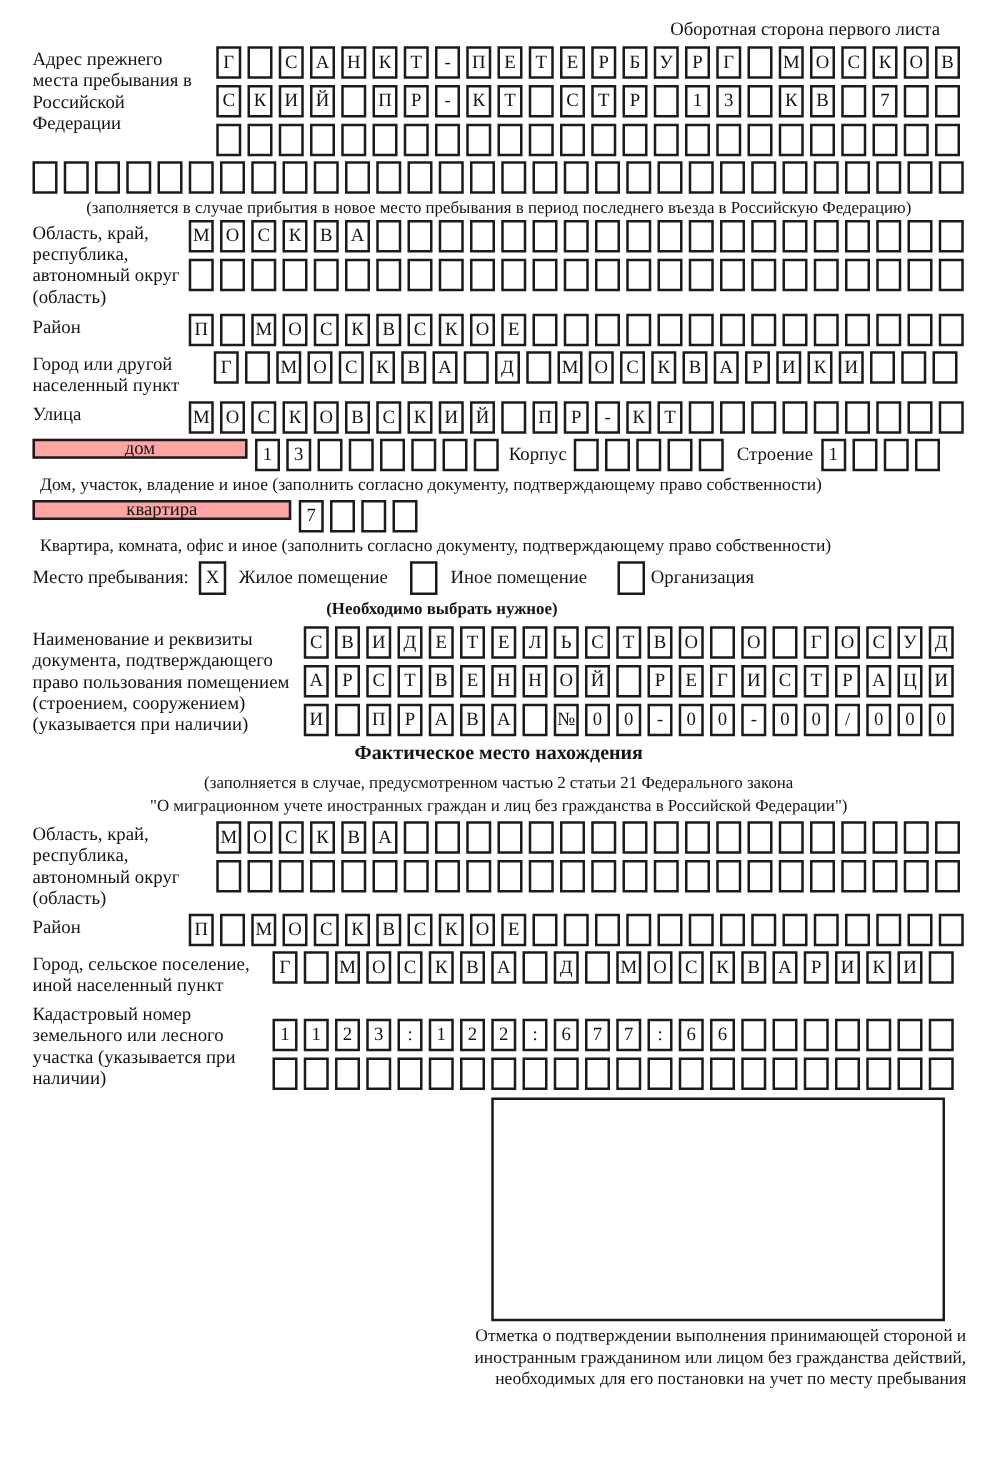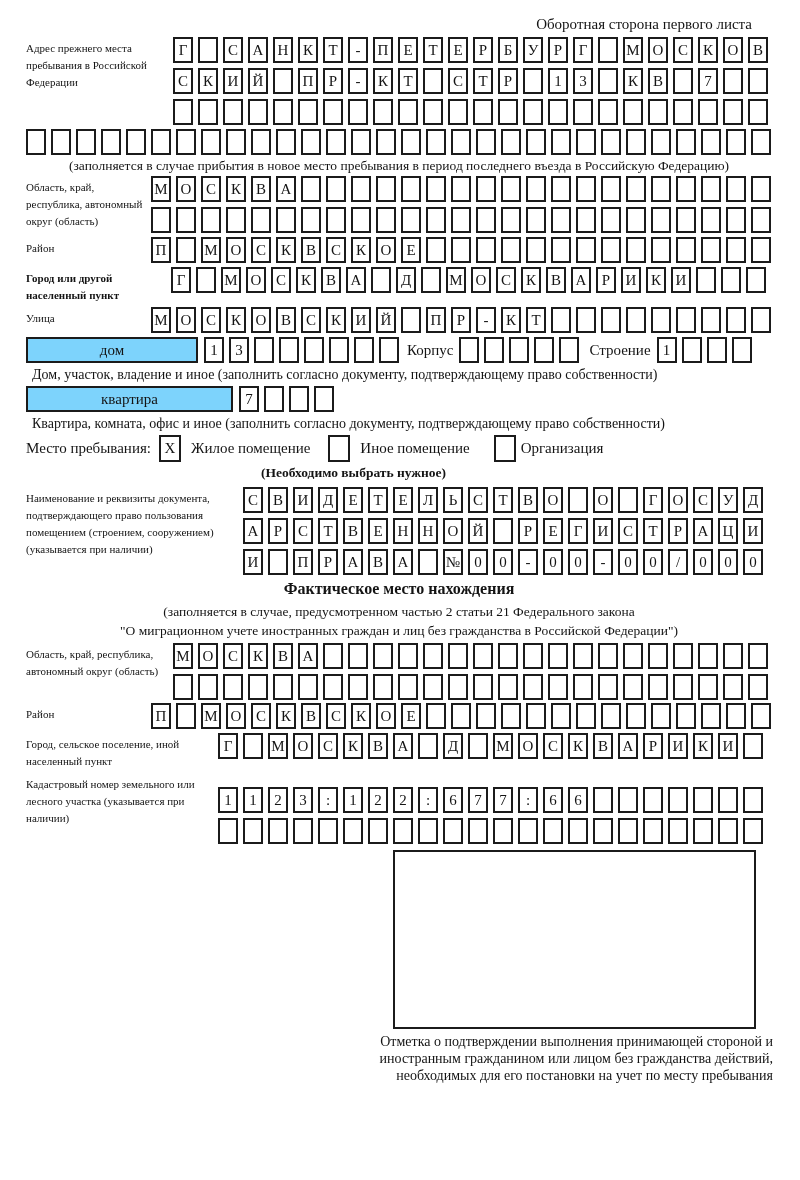--- a/index.html
+++ b/index.html
@@ -4,36 +4,36 @@
 <title>Form</title>
 <style>
   * { margin:0; padding:0; box-sizing:border-box; }
   html,body { background:#fff; }
   body { font-family:"Liberation Serif", serif; color:#141414; }
   .page { width:800px; height:1180px; padding:16px 28px 0 26px; overflow:hidden; background:#fff; position:relative; }
 
   .hdr { text-align:right; font-size:15px; padding-right:20px; margin-bottom:4px; }
 
   .frow { display:flex; align-items:flex-start; }
-  .flabel { font-size:11px; line-height:17px; flex:0 0 auto; padding-top:3px; padding-right:4px; }
-  .w147 { width:147px; } .w125 { width:125px; } .w145 { width:145px;font-weight:bold; }
+  .flabel { font-size:15px; line-height:17px; flex:0 0 auto; padding-top:3px; padding-right:4px; }
+  .w147 { width:147px; } .w125 { width:125px; } .w145 { width:145px; }
   .w192 { width:192px; } .w217 { width:217px; }
 
   .cellcol { display:flex; flex-direction:column; gap:5px; }
   .cells { display:flex; gap:5px; }
   .cell { flex:0 0 20px; width:20px; height:26px; border:2px solid #1b1b1b;
           display:flex; align-items:center; justify-content:center;
           font-size:15px; line-height:1; background:#fff; }
 
   .note { font-size:13.5px; line-height:17px; }
   .center { text-align:center; }
   .sec-title { text-align:center; font-weight:bold; font-size:16px; line-height:20px; }
 
-  .bigbox { height:26px; border:2px solid #1b1b1b; display:flex; align-items:center;
-            justify-content:center; font-size:15px; background:#7dd3fc; }
+  .bigbox { height:16px; border:2px solid #1b1b1b; display:flex; align-items:center;
+            justify-content:center; font-size:15px; background:#fca5a5; }
   .dombox { width:172px; }
   .aptbox { width:207px; }
   .inline-label { font-size:15px; line-height:26px; white-space:nowrap; }
 
   .checkbox { width:22px; height:27px; border:2px solid #1b1b1b; display:flex;
               align-items:center; justify-content:center; font-size:15px; }
   .stay-label { font-size:15px; line-height:27px; }
   .stay-opt { font-size:15px; line-height:27px; }
 
   .stamp-box { width:363px; height:179px; border:2px solid #1b1b1b; margin-left:367px; margin-top:6px; }

